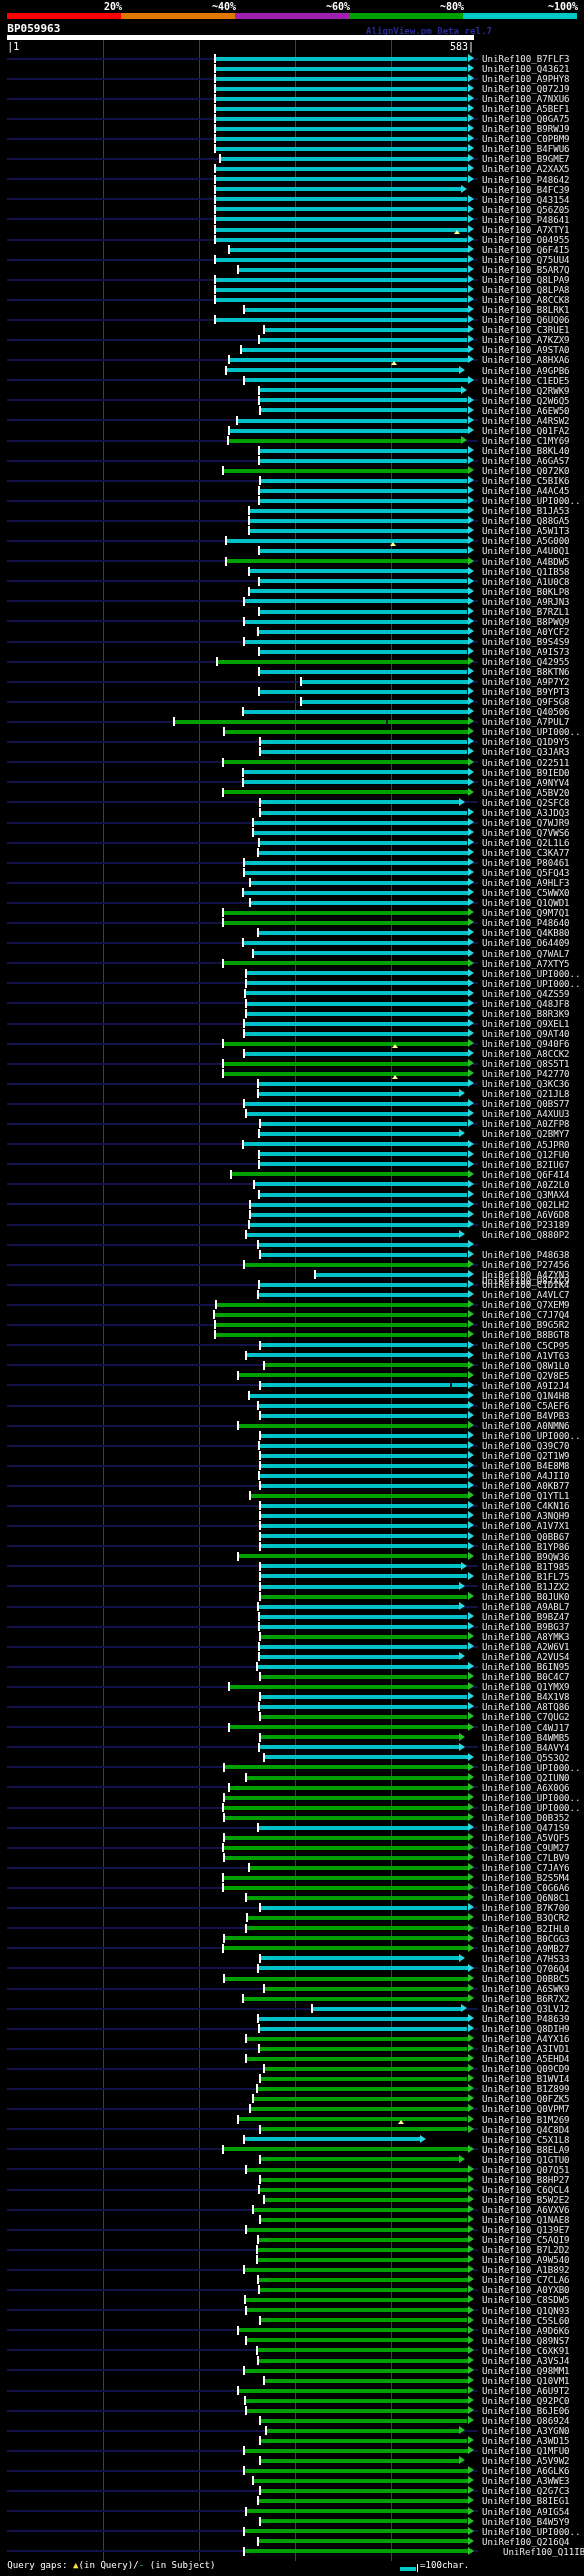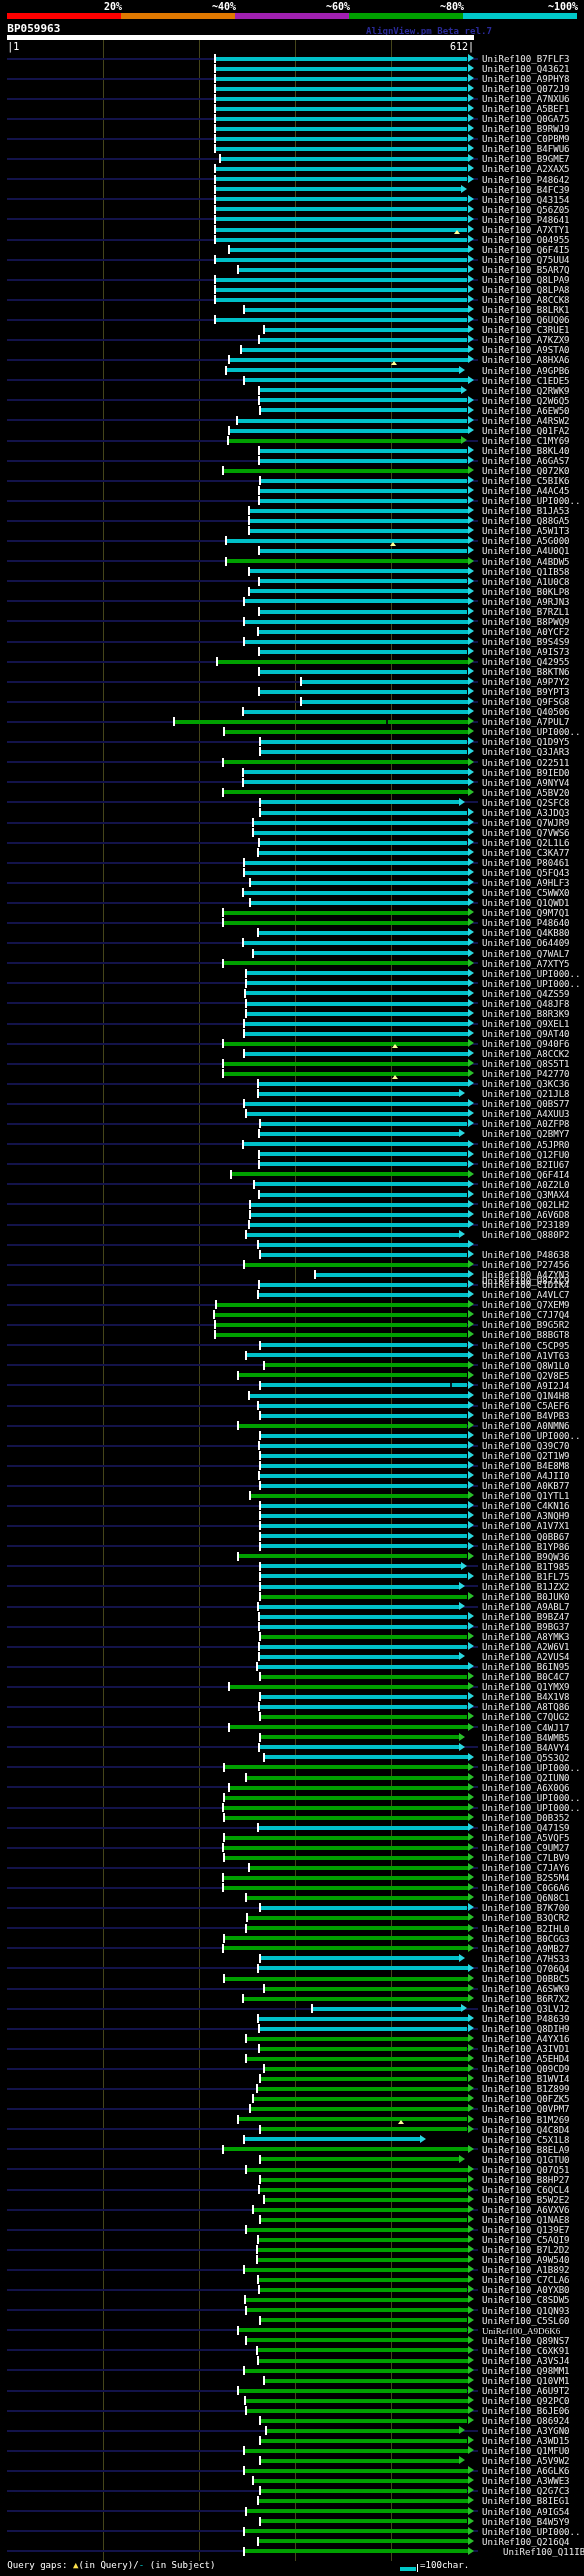--- a/index.html
+++ b/index.html
@@ -41,21 +41,21 @@
       <div class="scale-label" style="left: 281px; width: 69px;">~60%</div>
       <div class="scale-seg" style="left: 349px; width: 114px; background: rgb(0, 160, 0);"></div>
       <div class="scale-label" style="left: 395px; width: 69px;">~80%</div>
       <div class="scale-seg" style="left: 463px; width: 114px; background: rgb(0, 200, 200);"></div>
       <div class="scale-label" style="left: 509px; width: 69px;">~100%</div>
     </div>
   <div id="query-name">BP059963</div>
   <div id="app-title">AlignView.pm Beta rel.7</div>
   <div id="query-bar"></div>
   <div id="ruler-left">|1</div>
-  <div id="ruler-right">612|</div>
+  <div id="ruler-right">583|</div>
   <div id="grid">
       <div class="gridline" style="left: 103px; top: 40px; height: 2521px;"></div>
       <div class="gridline" style="left: 199px; top: 40px; height: 2521px;"></div>
       <div class="gridline" style="left: 295px; top: 40px; height: 2521px;"></div>
       <div class="gridline" style="left: 391px; top: 40px; height: 2521px;"></div>
     </div>
   <div id="rows">
       <div class="abs" style="left: 0px; top: 0px;">
         <div class="navy" style="left: 7.3px; top: 58px; width: 471px;"></div>
         <div class="bar" style="left: 215px; top: 57px; width: 252px; background: rgb(0, 192, 200);"></div>
@@ -1531,21 +1531,21 @@
         <div class="bar" style="left: 260px; top: 2318px; width: 207px; background: rgb(0, 160, 0);"></div>
         <div class="stick" style="left: 259px; top: 2316px;"></div>
         <div class="arrow" style="left: 468px; top: 2316px; border-left: 6.4px solid rgb(42, 192, 42);"></div>
         <div class="hit-label" style="top: 2316px;">UniRef100_C5SL60</div>
       </div>
       <div class="abs" style="left: 0px; top: 0px;">
         <div class="navy" style="left: 7.3px; top: 2329px; width: 471px;"></div>
         <div class="bar" style="left: 238px; top: 2328px; width: 229px; background: rgb(0, 160, 0);"></div>
         <div class="stick" style="left: 237px; top: 2326px;"></div>
         <div class="arrow" style="left: 468px; top: 2326px; border-left: 6.4px solid rgb(42, 192, 42);"></div>
-        <div class="hit-label" style="top: 2326px; font-family: Liberation Serif, serif;">UniRef100_A9D6K6</div>
+        <div class="hit-label" style="top: 2326px;">UniRef100_A9D6K6</div>
       </div>
       <div class="abs" style="left: 0px; top: 0px;">
         <div class="bar" style="left: 247px; top: 2338px; width: 221px; background: rgb(0, 160, 0);"></div>
         <div class="stick" style="left: 245px; top: 2336px;"></div>
         <div class="arrow" style="left: 468px; top: 2336px; border-left: 6.4px solid rgb(42, 192, 42);"></div>
         <div class="hit-label" style="top: 2336px;">UniRef100_Q89NS7</div>
       </div>
       <div class="abs" style="left: 0px; top: 0px;">
         <div class="navy" style="left: 7.3px; top: 2349px; width: 471px;"></div>
         <div class="bar" style="left: 258px; top: 2348px; width: 210px; background: rgb(0, 160, 0);"></div>

